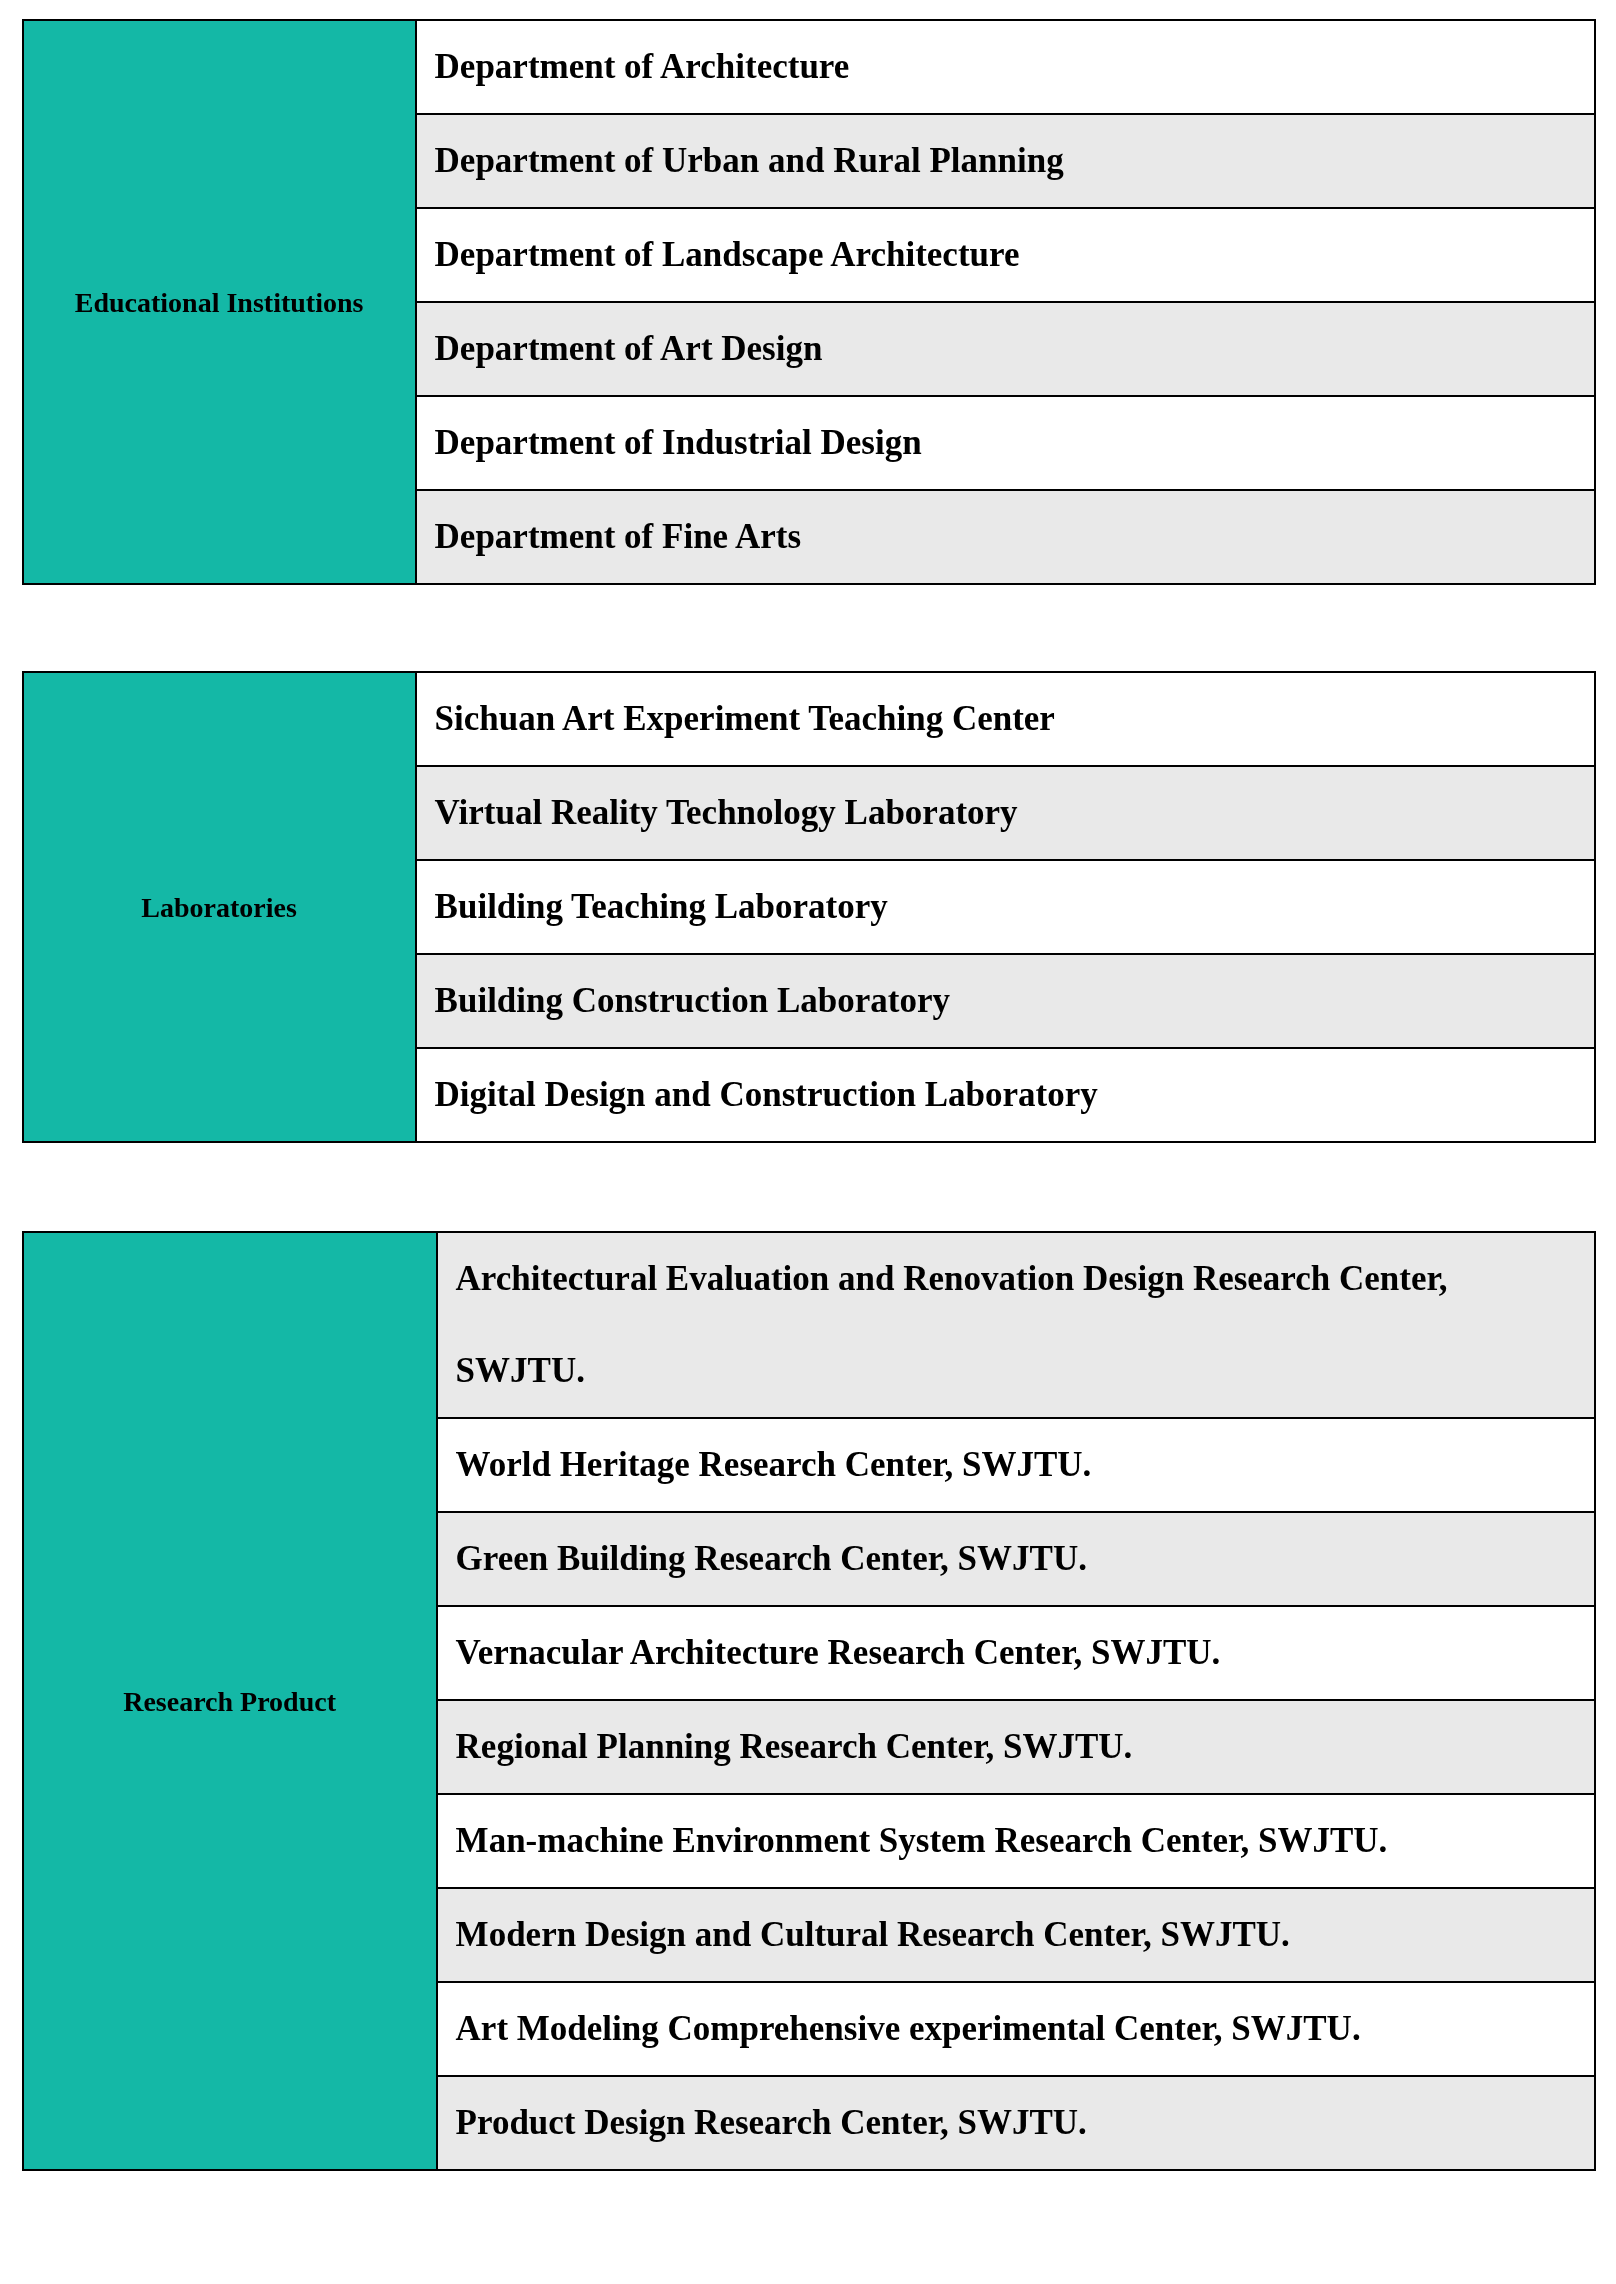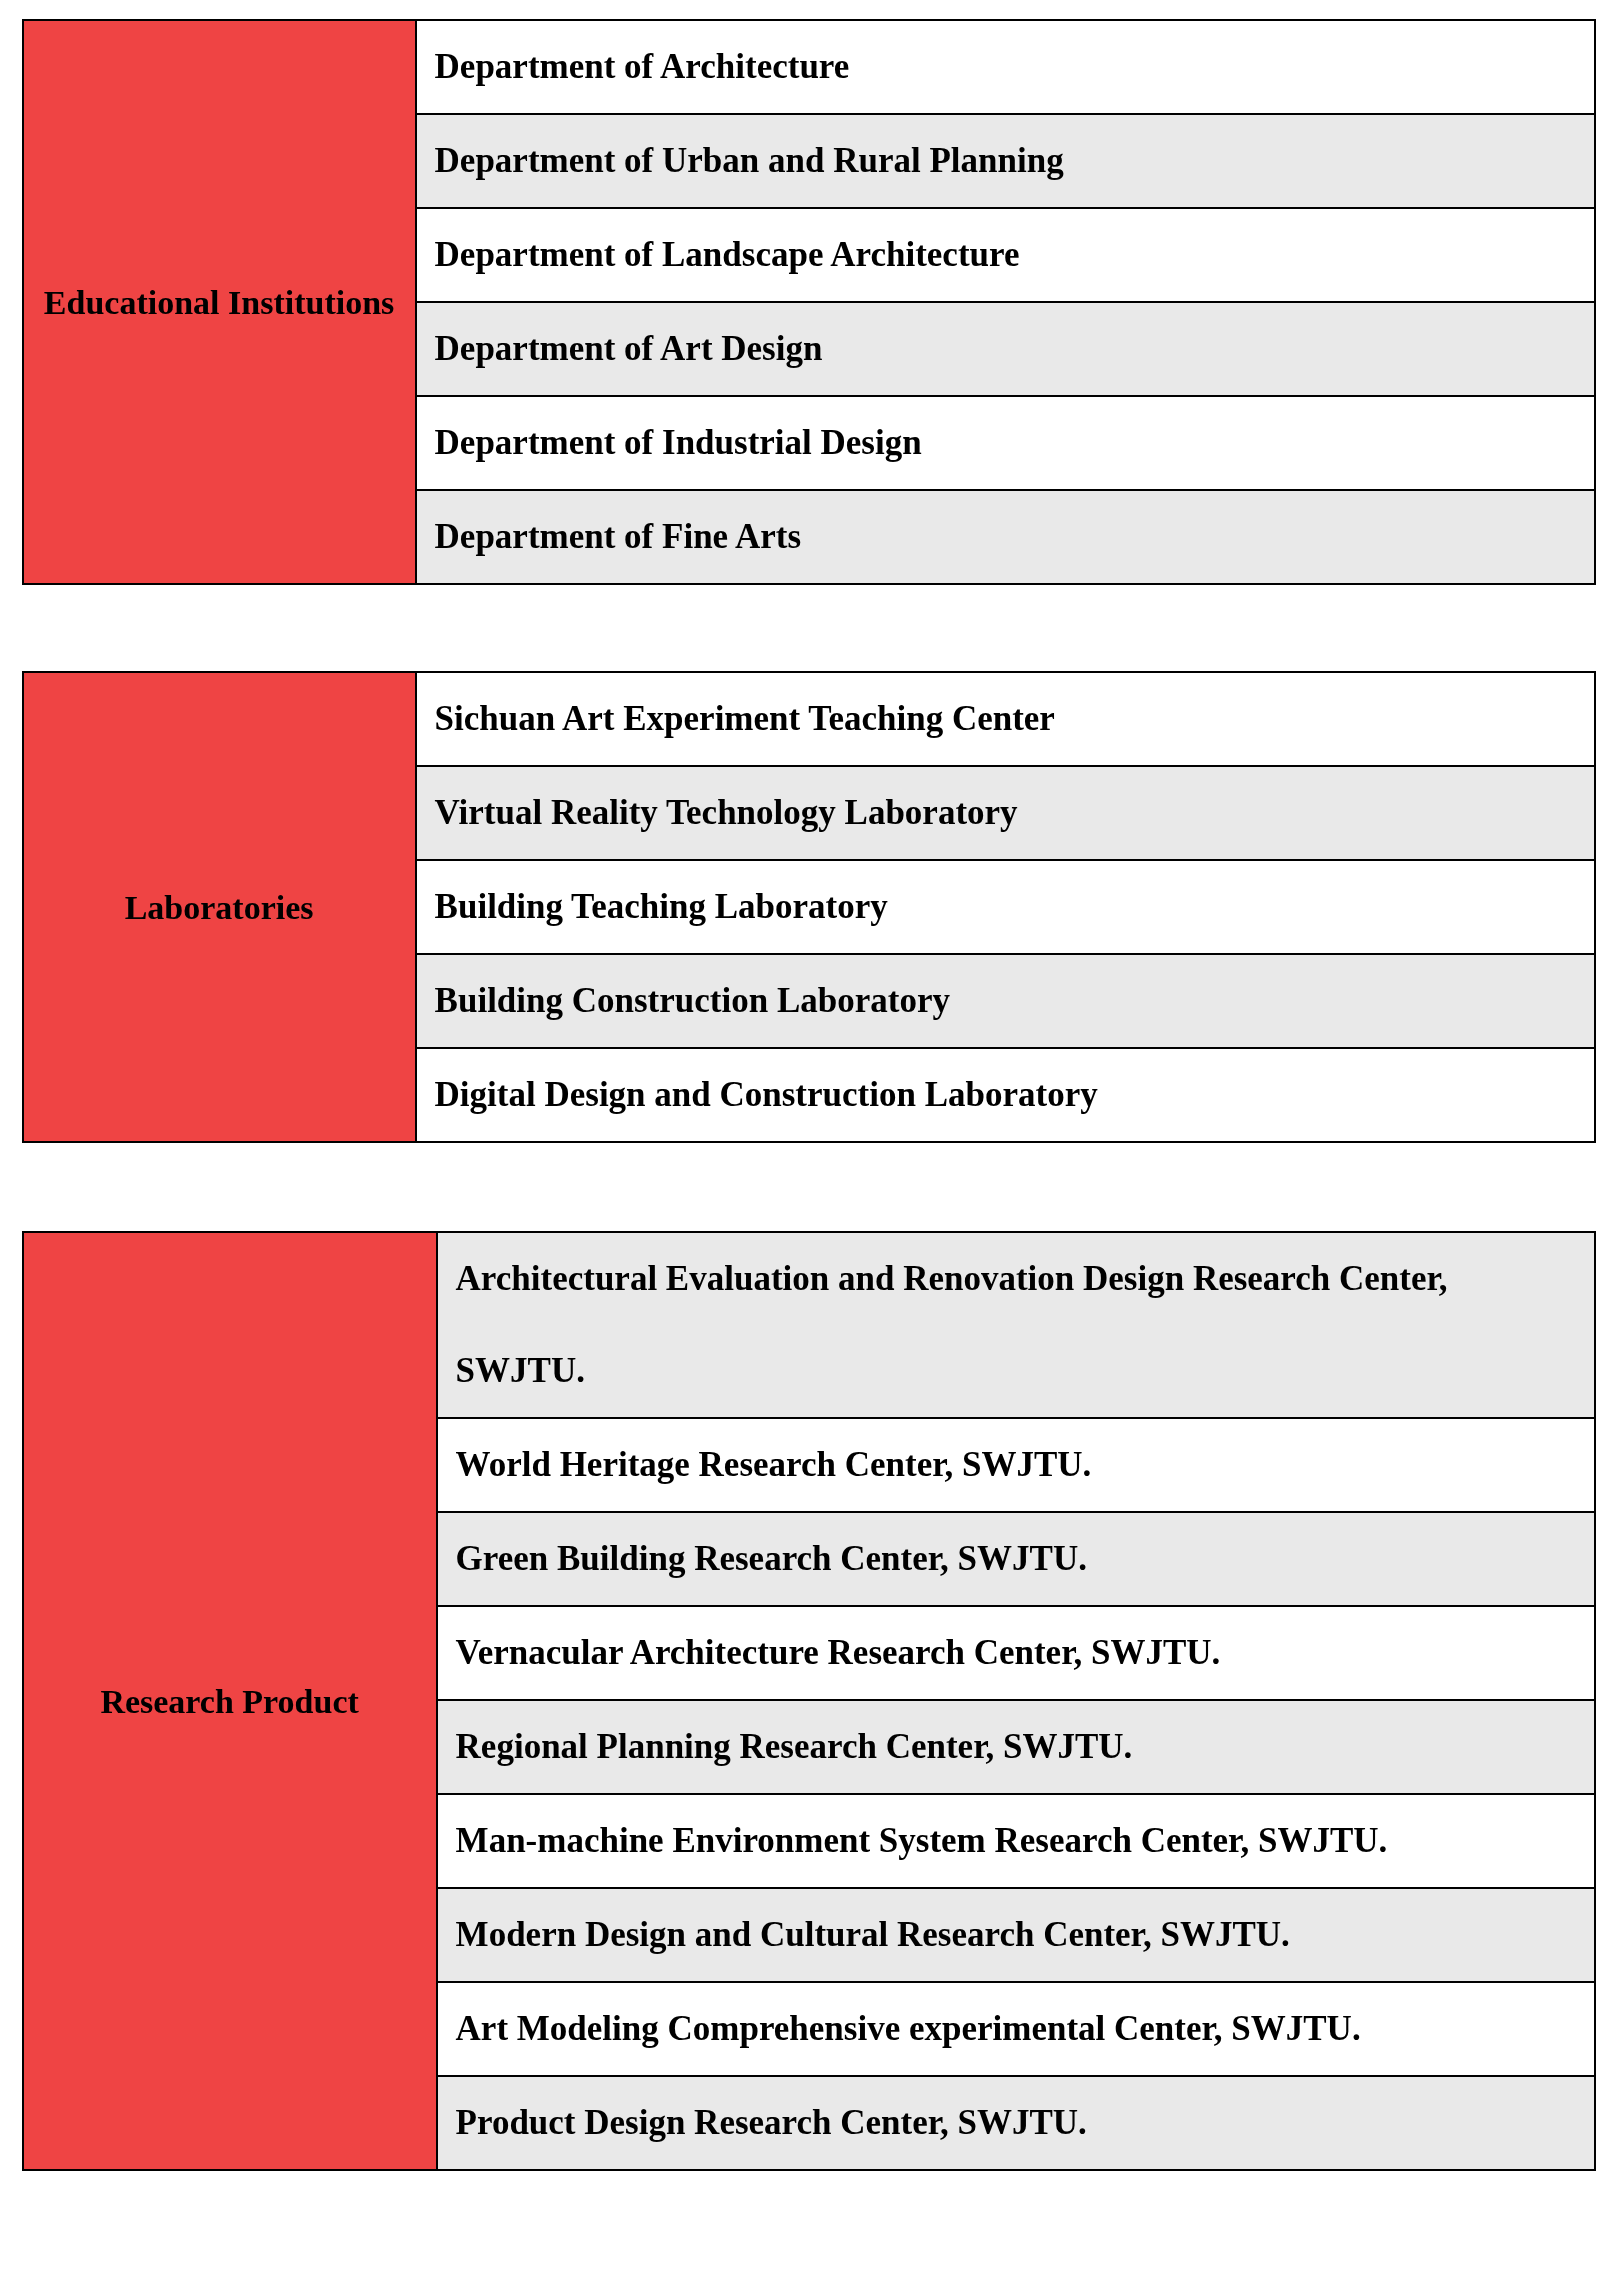--- a/index.html
+++ b/index.html
@@ -23,27 +23,27 @@
     display: flex;
     border: 2.2px solid #000000;
     box-sizing: border-box;
     background: #ffffff;
     width: 100%;
   }
   .section.gap-after-1 { margin-bottom: 86px; }
   .section.gap-after-2 { margin-bottom: 88px; }
   .label-cell {
     flex: 0 0 393px;
-    background: #ef4444;
+    background: #14b8a6;
     border-right: 2.2px solid #000000;
     display: flex;
     align-items: center;
     justify-content: center;
     text-align: center;
-    font-size: 34px;
+    font-size: 28px;
     line-height: 85px;
     padding: 0 7.2px;
     box-sizing: border-box;
   }
   .section.wide-label .label-cell { flex: 0 0 414px; }
   .rows {
     flex: 1 1 auto;
     display: flex;
     flex-direction: column;
     min-width: 0;

